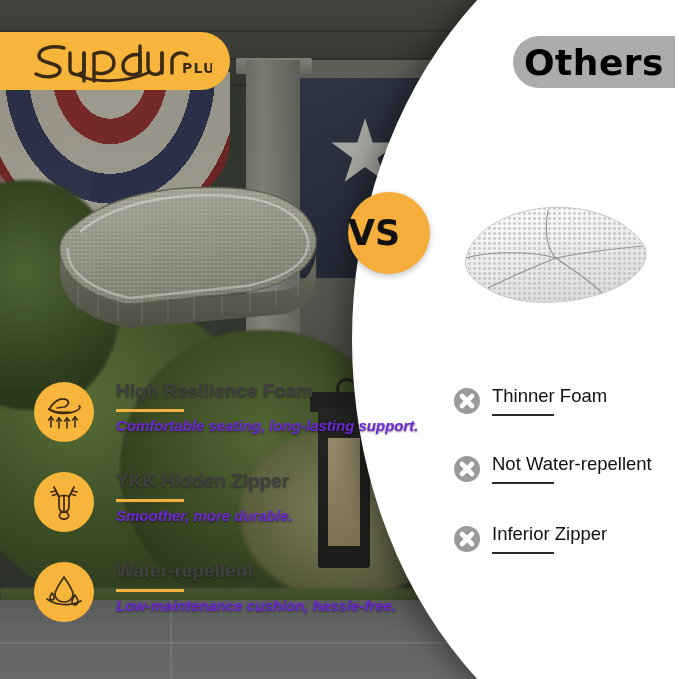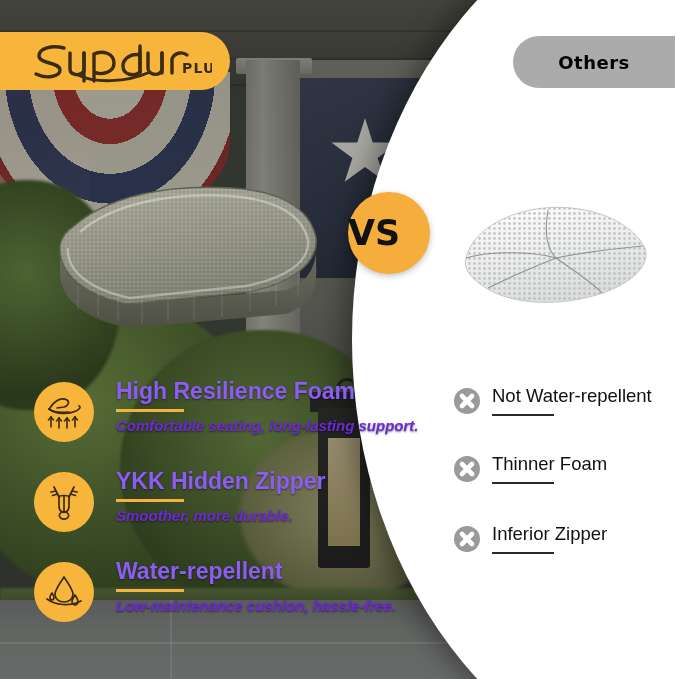--- a/index.html
+++ b/index.html
@@ -54,42 +54,42 @@
     box-shadow:-10px 0 26px rgba(0,0,0,.35);}
 
   
   .logo-badge{position:absolute;left:0;top:32px;width:230px;height:58px;
     background:#F8B53C;border-radius:0 30px 30px 0;display:flex;align-items:center;}
   .logo-svg{margin-left:22px;}
 
   
   .others-badge{position:absolute;left:513px;top:36px;width:162px;height:52px;
     background:#ABABAB;border-radius:26px 0 0 26px;display:flex;align-items:center;justify-content:center;}
-  .others-badge span{font-size:18px;font-weight:bold;color:#000;letter-spacing:.5px;
+  .others-badge span{font-size:36px;font-weight:bold;color:#000;letter-spacing:.5px;
     font-family:"DejaVu Sans",sans-serif;}
 
   
   .vs-badge{position:absolute;left:348px;top:192px;width:82px;height:82px;border-radius:50%;
     background:#F5AD3C;display:flex;align-items:center;justify-content:flex-start;z-index:6;
     box-shadow:0 2px 6px rgba(0,0,0,.25);}
   .vs-badge span{font-size:35px;font-weight:bold;color:#111;font-family:"DejaVu Sans",sans-serif;}
 
   
   .cushion-wrap{position:absolute;left:18px;top:168px;width:340px;height:160px;z-index:4;}
 
   
   .other-wrap{position:absolute;left:452px;top:196px;width:210px;height:120px;z-index:5;}
 
   
   .features{position:absolute;left:34px;top:376px;width:350px;z-index:6;}
   .feature{position:relative;height:90px;}
   .f-icon{position:absolute;left:0;top:6px;width:60px;height:60px;border-radius:50%;
     background:#F8B53C;display:flex;align-items:center;justify-content:center;}
   .f-text{position:absolute;left:82px;top:2px;width:268px;}
-  .f-title{font-size:23px;font-weight:bold;color:#8b5cf6;line-height:26px;
+  .f-title{font-size:19px;font-weight:bold;color:#404040;line-height:26px;
     text-shadow:0 1px 2px rgba(0,0,0,.45);white-space:nowrap;}
   .f-rule{width:68px;height:3px;background:#F3B43F;margin:5px 0 5px 0;}
   .f-sub{font-size:15px;font-weight:bold;color:#6d28d9;line-height:17px;
     text-shadow:0 1px 2px rgba(0,0,0,.55);white-space:nowrap;font-style:italic;}
 
   
   .cons{position:absolute;left:452px;top:384px;width:220px;z-index:6;}
   .con{position:relative;height:68px;}
   .c-icon{position:absolute;left:0;top:2px;width:30px;height:30px;}
   .c-text{position:absolute;left:40px;top:0;width:230px;}
@@ -330,37 +330,37 @@
       <div class="c-icon">
         <svg width="30" height="30" viewBox="0 0 30 30">
           <circle cx="15" cy="15" r="13" fill="#9A9A9A"></circle>
           <g stroke="#fff" stroke-width="4.6" stroke-linecap="round">
             <path d="M10 10 L20 20"></path>
               <path d="M20 10 L10 20"></path>
           </g>
         </svg>
       </div>
       <div class="c-text">
-        <div class="c-title">Not Water-repellent</div>
+        <div class="c-title">Thinner Foam</div>
         <div class="c-rule"></div>
       </div>
     </div>
 
     <div class="con">
       <div class="c-icon">
         <svg width="30" height="30" viewBox="0 0 30 30">
           <circle cx="15" cy="15" r="13" fill="#9A9A9A"></circle>
           <g stroke="#fff" stroke-width="4.6" stroke-linecap="round">
             <path d="M10 10 L20 20"></path>
               <path d="M20 10 L10 20"></path>
           </g>
         </svg>
       </div>
       <div class="c-text">
-        <div class="c-title">Thinner Foam</div>
+        <div class="c-title">Not Water-repellent</div>
         <div class="c-rule"></div>
       </div>
     </div>
 
     <div class="con">
       <div class="c-icon">
         <svg width="30" height="30" viewBox="0 0 30 30">
           <circle cx="15" cy="15" r="13" fill="#9A9A9A"></circle>
           <g stroke="#fff" stroke-width="4.6" stroke-linecap="round">
             <path d="M10 10 L20 20"></path>

